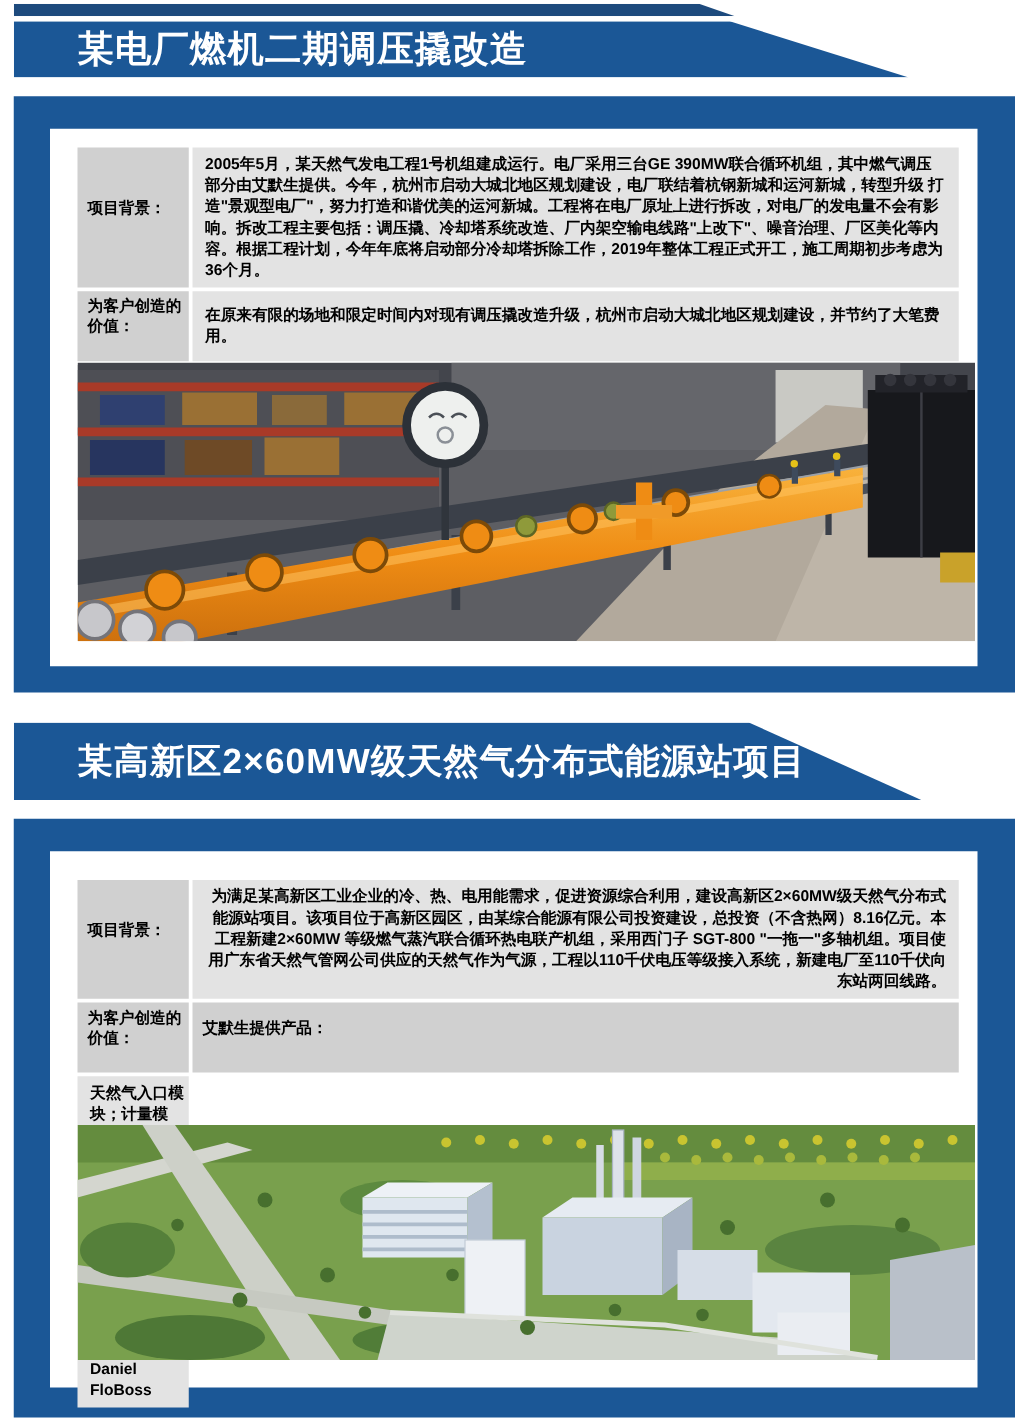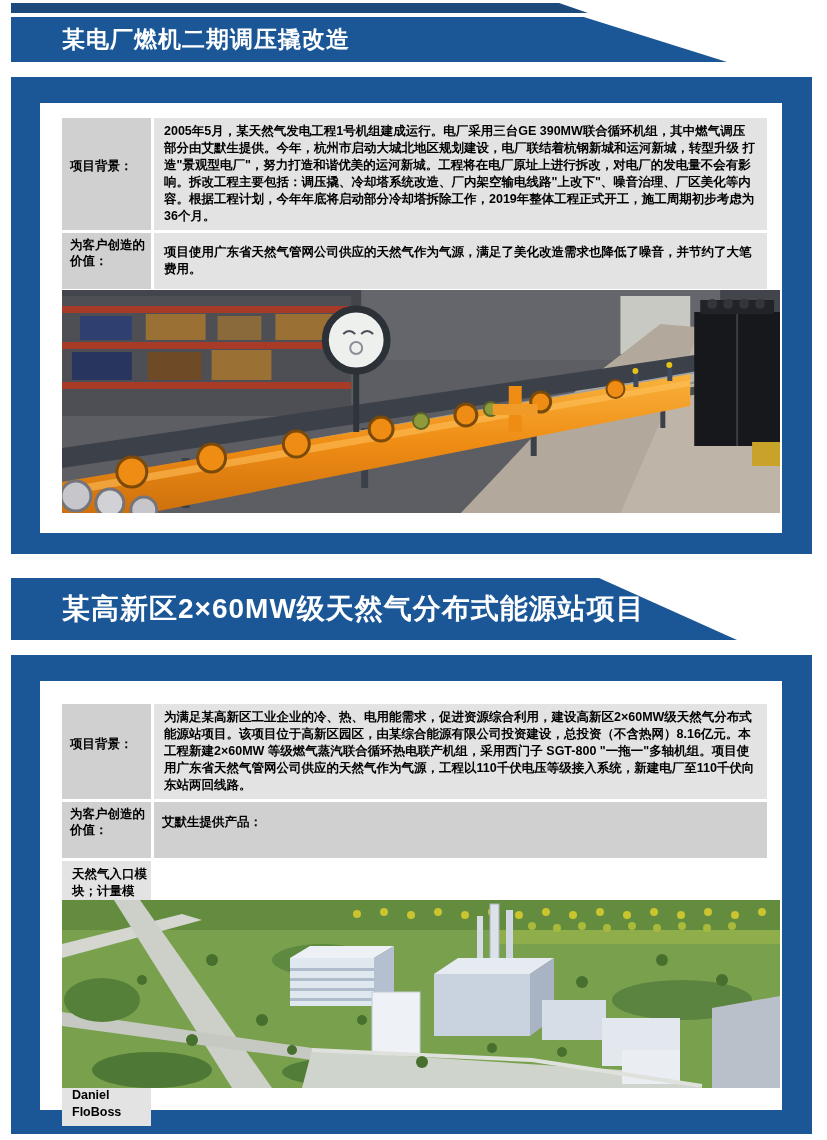--- a/index.html
+++ b/index.html
@@ -9,42 +9,42 @@
   }
   
   .top-bar{
     position:absolute;left:11px;top:3px;width:577px;height:10px;background:#1d4a7d;
     clip-path:polygon(0 0,95% 0,100% 100%,0 100%);
   }
   .banner{
     position:absolute;background:#1b5796;color:#ffffff;display:flex;align-items:center;
     font-weight:700;letter-spacing:1px;
   }
-  .banner-1{left:11px;top:17px;width:716px;height:45px;font-size:23px;
+  .banner-1{left:11px;top:17px;width:716px;height:45px;font-size:29px;
     clip-path:polygon(0 0,80% 0,100% 100%,0 100%);}
   .banner-2{left:11px;top:578px;width:726px;height:62px;font-size:28px;
     clip-path:polygon(0 0,81% 0,100% 100%,0 100%);text-align:center;}
   .banner-title{padding-left:51px;white-space:nowrap;}
   .panel{position:absolute;background:#1b5796;}
   .panel-1{left:11px;top:77px;width:801px;height:477px;}
   .panel-2{left:11px;top:655px;width:801px;height:479px;}
   .panel-inner{position:absolute;background:#ffffff;}
   .inner-1{left:29px;top:26px;width:742px;height:430px;}
   .inner-2{left:29px;top:26px;width:742px;height:429px;}
   
   .info-table{position:absolute;display:grid;grid-template-columns:89px 1fr;gap:3px;}
   .table-1{left:22px;top:15px;width:705px;}
   .table-2{left:22px;top:23px;width:705px;}
   .cell{box-sizing:border-box;color:#000000;font-size:12.5px;font-weight:700;}
   .cell-label{background:#d0d0d0;display:flex;align-items:center;padding:4px 6px 20px 8px;line-height:16px;}
   .cell-content{background:#e3e3e3;display:flex;align-items:center;padding:5px 10px;line-height:17px;}
   .cell-content span{white-space:pre-line;}
   .h-lg{min-height:84px;}
   .h-sm{min-height:38px;}
-  .h-xl{min-height:82px;}
+  .h-xl{min-height:82px;text-align:right;}
   .h-md{min-height:44px;}
   
   .photo{position:absolute;overflow:hidden;}
   .photo-1{left:22px;top:187px;width:718px;height:223px;}
   .photo-2{left:22px;top:219px;width:718px;height:188px;}
   .photo svg{display:block;width:100%;height:100%;}
 </style>
 </head>
 <body>
 
@@ -64,21 +64,21 @@
           <div class="cell cell-label h-lg">
             <span>项目背景：</span>
           </div>
           <div class="cell cell-content h-lg">
             <span>2005年5月，某天然气发电工程1号机组建成运行。电厂采用三台GE 390MW联合循环机组，其中燃气调压部分由艾默生提供。今年，杭州市启动大城北地区规划建设，电厂联结着杭钢新城和运河新城，转型升级 打造"景观型电厂"，努力打造和谐优美的运河新城。工程将在电厂原址上进行拆改，对电厂的发电量不会有影响。拆改工程主要包括：调压撬、冷却塔系统改造、厂内架空输电线路"上改下"、噪音治理、厂区美化等内容。根据工程计划，今年年底将启动部分冷却塔拆除工作，2019年整体工程正式开工，施工周期初步考虑为36个月。</span>
           </div>
           <div class="cell cell-label h-sm">
             <span>为客户创造的价值：</span>
           </div>
           <div class="cell cell-content h-sm">
-            <span>项目使用广东省天然气管网公司供应的天然气作为气源，满足了美化改造需求也降低了噪音，并节约了大笔费用。</span>
+            <span>在原来有限的场地和限定时间内对现有调压撬改造升级，杭州市启动大城北地区规划建设，并节约了大笔费用。</span>
           </div>
           <div class="cell cell-label h-sm">
             <span>艾默生提供产品：</span>
           </div>
           <div class="cell cell-content h-sm">
             <span>流量为75000方进气调压撬 （FM-75000D2，P1=3.4-6.3MPa，P2=3.3-3.6MPa），关键设备： FLA-SRS／DN150,BM5A／DN150，ANSI600＃</span>
           </div>
         </div>
 
         <div class="photo photo-1">

